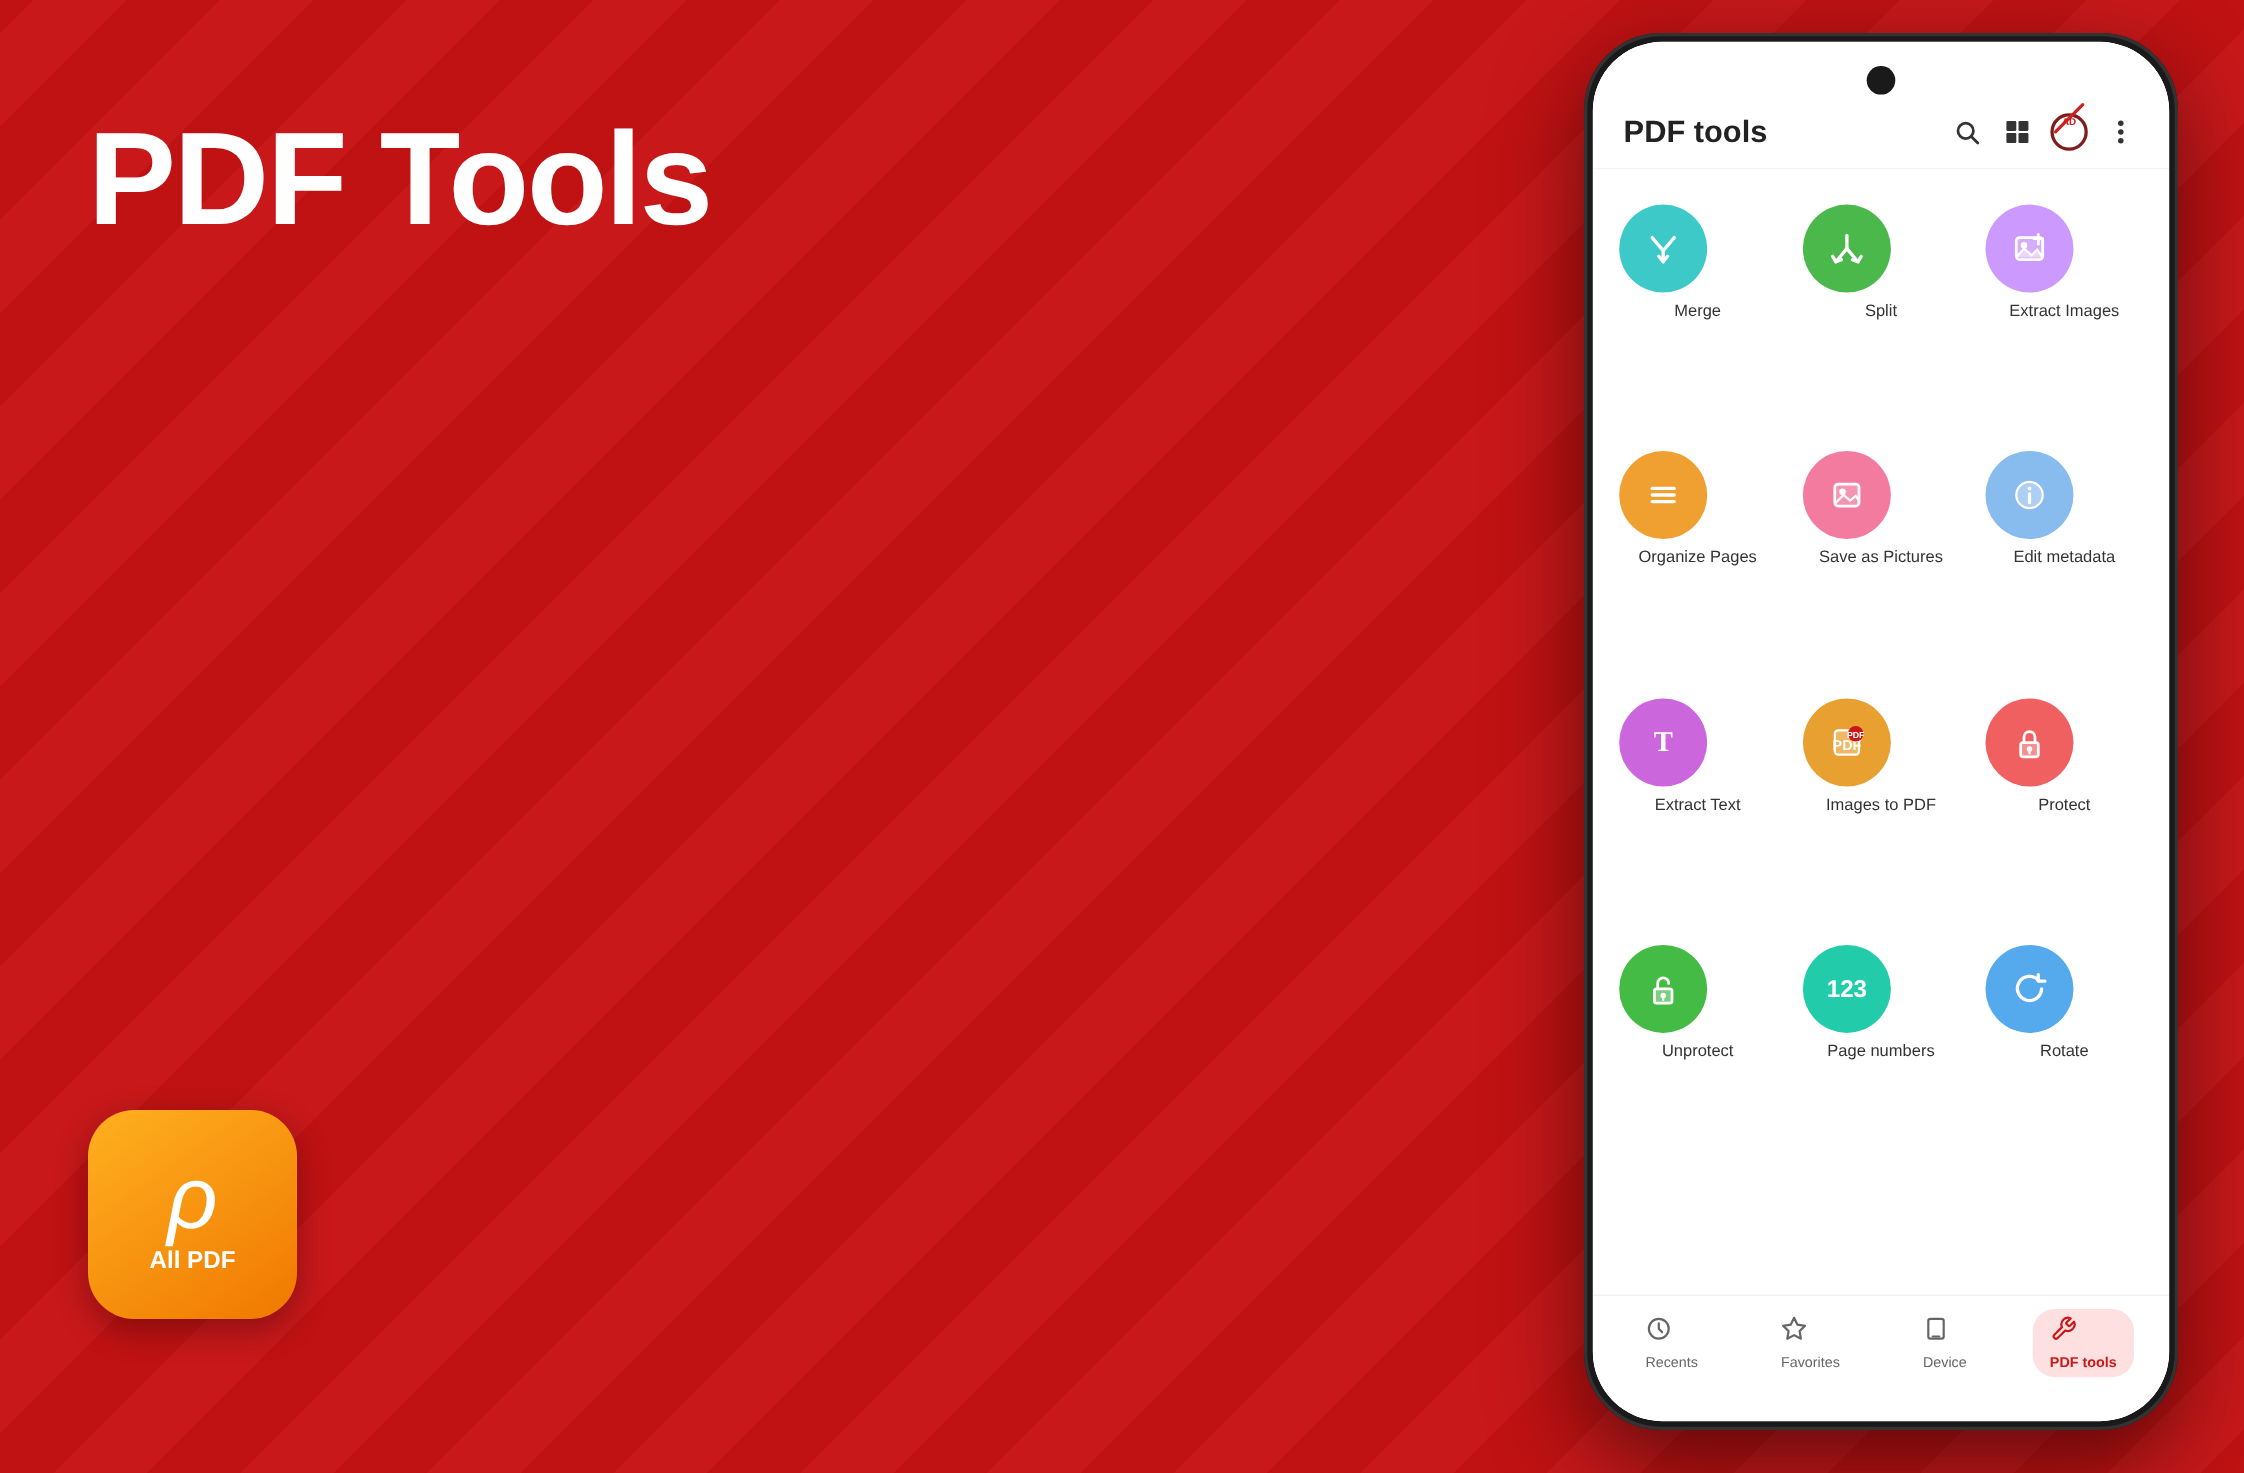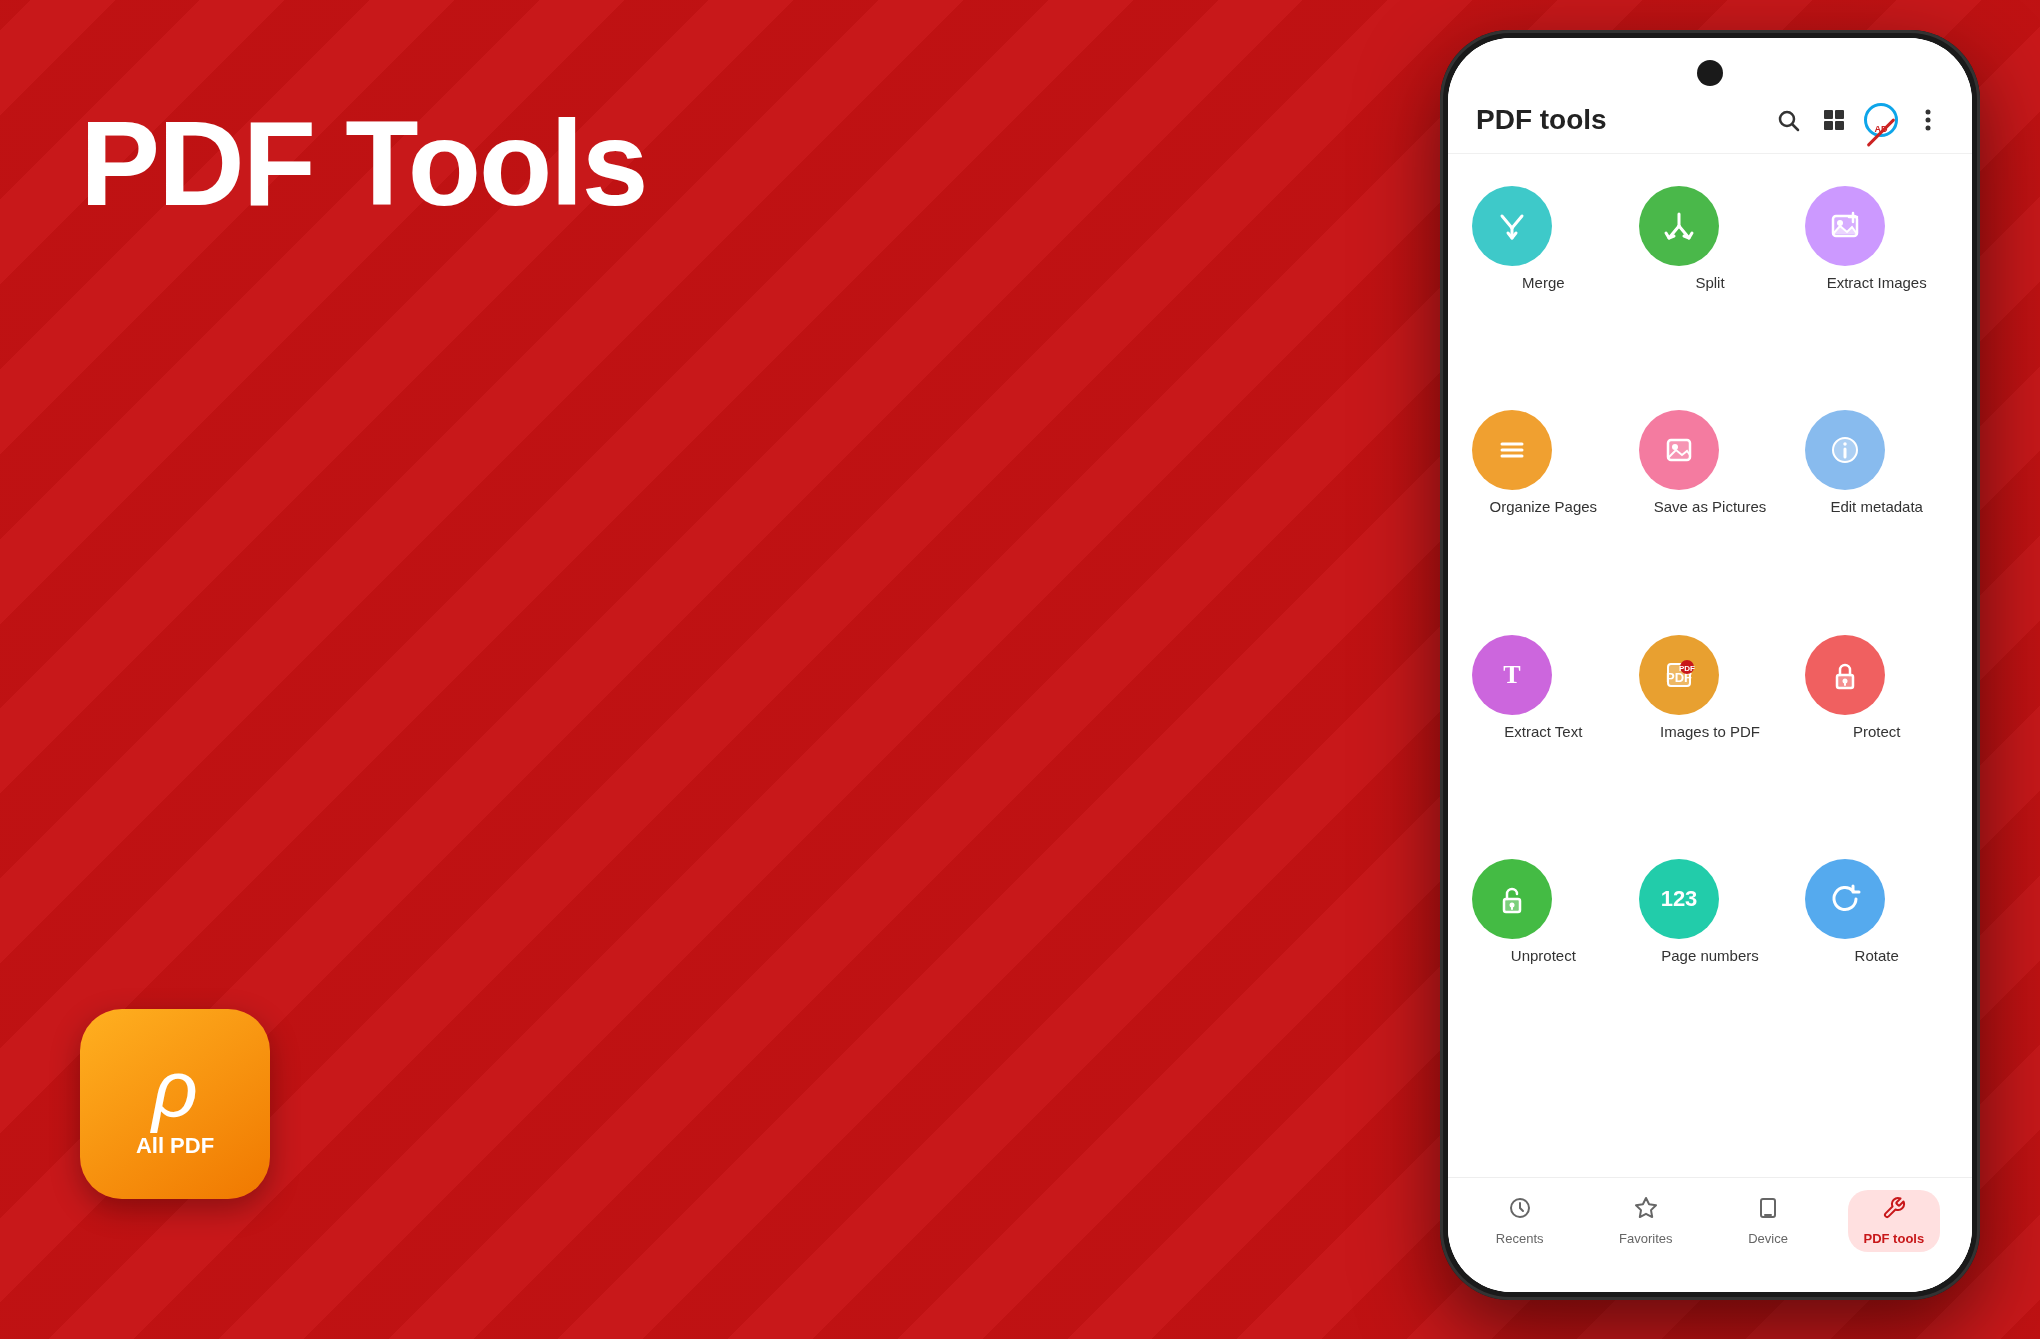--- a/index.html
+++ b/index.html
@@ -175,23 +175,23 @@
       align-items: center;
       justify-content: center;
       color: #333;
       font-size: 20px;
     }
 
     .no-ads-badge {
       width: 34px;
       height: 34px;
       border-radius: 50%;
-      border: 3px solid #0ea5e9;
-      display: flex;
-      align-items: flex-end;
+      border: 3px solid #7f1d1d;
+      display: flex;
+      align-items: flex-start;
       justify-content: center;
       font-size: 11px;
       font-weight: 900;
       color: #cc2222;
       position: relative;
     }
     .no-ads-badge::after {
       content: '';
       position: absolute;
       width: 38px;
@@ -249,21 +249,20 @@
       justify-content: space-around;
       padding: 12px 10px 40px;
       background: #fff;
       border-top: 1px solid #eee;
       flex-shrink: 0;
     }
 
     .nav-item {
       display: flex;
       flex-direction: column;
-      align-items: center;
       gap: 5px;
       padding: 6px 16px;
       border-radius: 20px;
     }
 
     .nav-item.active {
       background: #ffe0e0;
     }
 
     .nav-icon {

